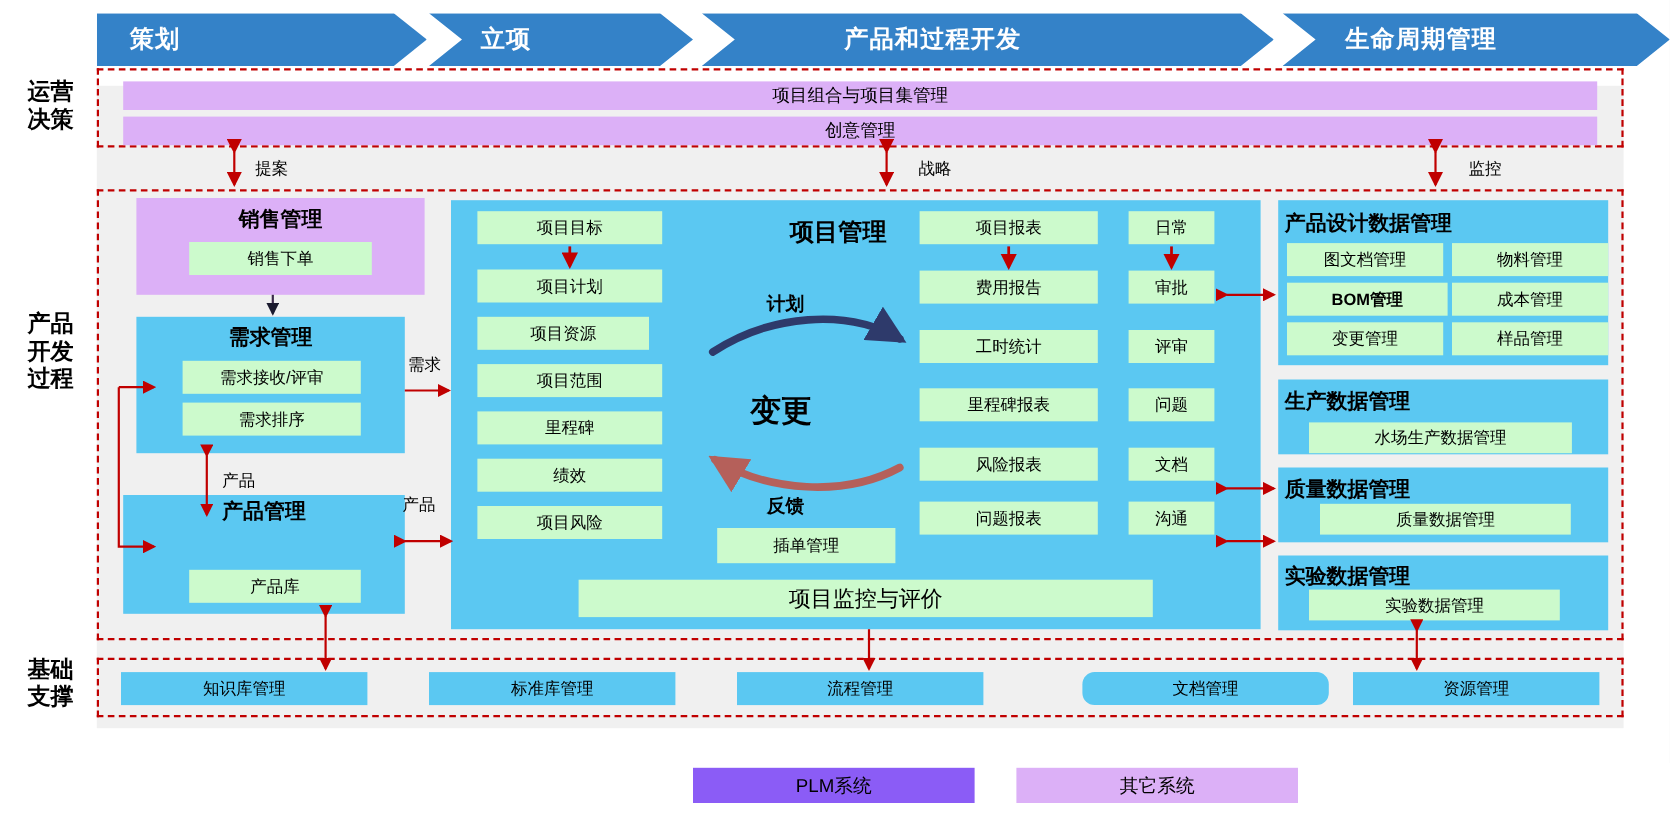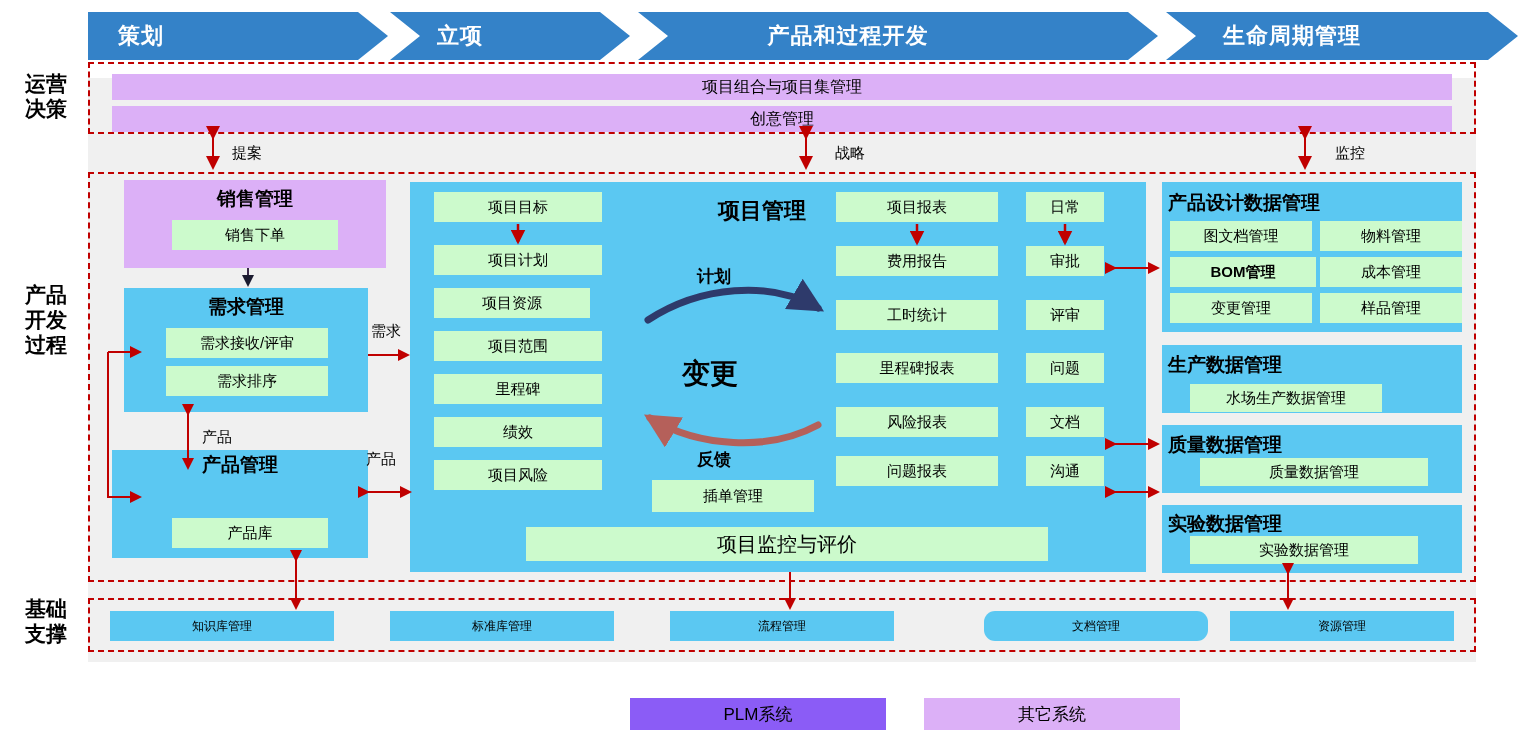--- a/index.html
+++ b/index.html
@@ -40,21 +40,21 @@
   .dashed { position:absolute; border:2px dashed #c00000; }
 
   
   .blue-box   { position:absolute; background:#5bc8f2; }
   .purple-box { position:absolute; background:#dcb0f7; }
   .green-box  { position:absolute; background:#ccfacc; display:flex; align-items:center; justify-content:center;
                 font-size:15px; color:#000; text-align:center; }
   .purple-bar { position:absolute; background:#dcb0f7; display:flex; align-items:center; justify-content:center;
                 font-size:16px; color:#000; }
   .blue-btn   { position:absolute; background:#5bc8f2; display:flex; align-items:center; justify-content:center;
-                font-size:12px; color:#000; }
+                font-size:15px; color:#000; }
 
   .grp-title  { position:absolute; font-size:19px; font-weight:bold; color:#000; }
   .grp-title.center { text-align:center; }
 
   .flow-label { position:absolute; font-size:15px; color:#000; white-space:nowrap; }
   .flow-label.b { font-weight:bold; font-size:17px; }
 
   .big-word { position:absolute; font-size:28px; font-weight:bold; color:#000; }
 
   svg.overlay { position:absolute; left:0; top:0; width:1518px; height:744px; pointer-events:none; }
@@ -230,21 +230,21 @@
     </div>
   <div class="green-box" style="left:1170px; top:293px; width:142px; height:30px;">
       <span>变更管理</span>
     </div>
   <div class="green-box" style="left:1320px; top:293px; width:142px; height:30px;">
       <span>样品管理</span>
     </div>
 
   <div class="blue-box" style="left:1162px; top:345px; width:300px; height:68px;"></div>
   <div class="grp-title" style="left:1168px; top:352px;">生产数据管理</div>
-  <div class="green-box" style="left:1190px; top:384px; width:192px; height:28px;">
+  <div class="green-box" style="left:1190px; top:384px; width:239px; height:28px;">
       <span>水场生产数据管理</span>
     </div>
 
   <div class="blue-box" style="left:1162px; top:425px; width:300px; height:68px;"></div>
   <div class="grp-title" style="left:1168px; top:432px;">质量数据管理</div>
   <div class="green-box" style="left:1200px; top:458px; width:228px; height:28px;">
       <span>质量数据管理</span>
     </div>
 
   <div class="blue-box" style="left:1162px; top:505px; width:300px; height:68px;"></div>

